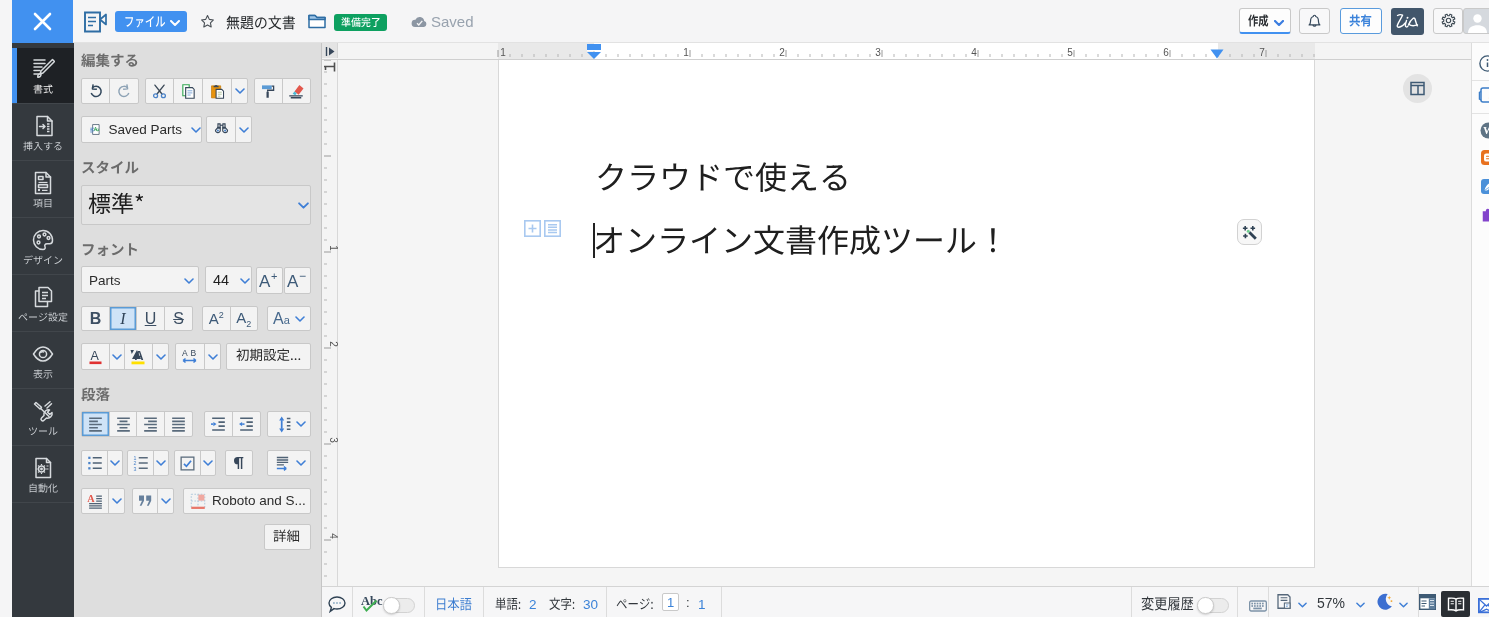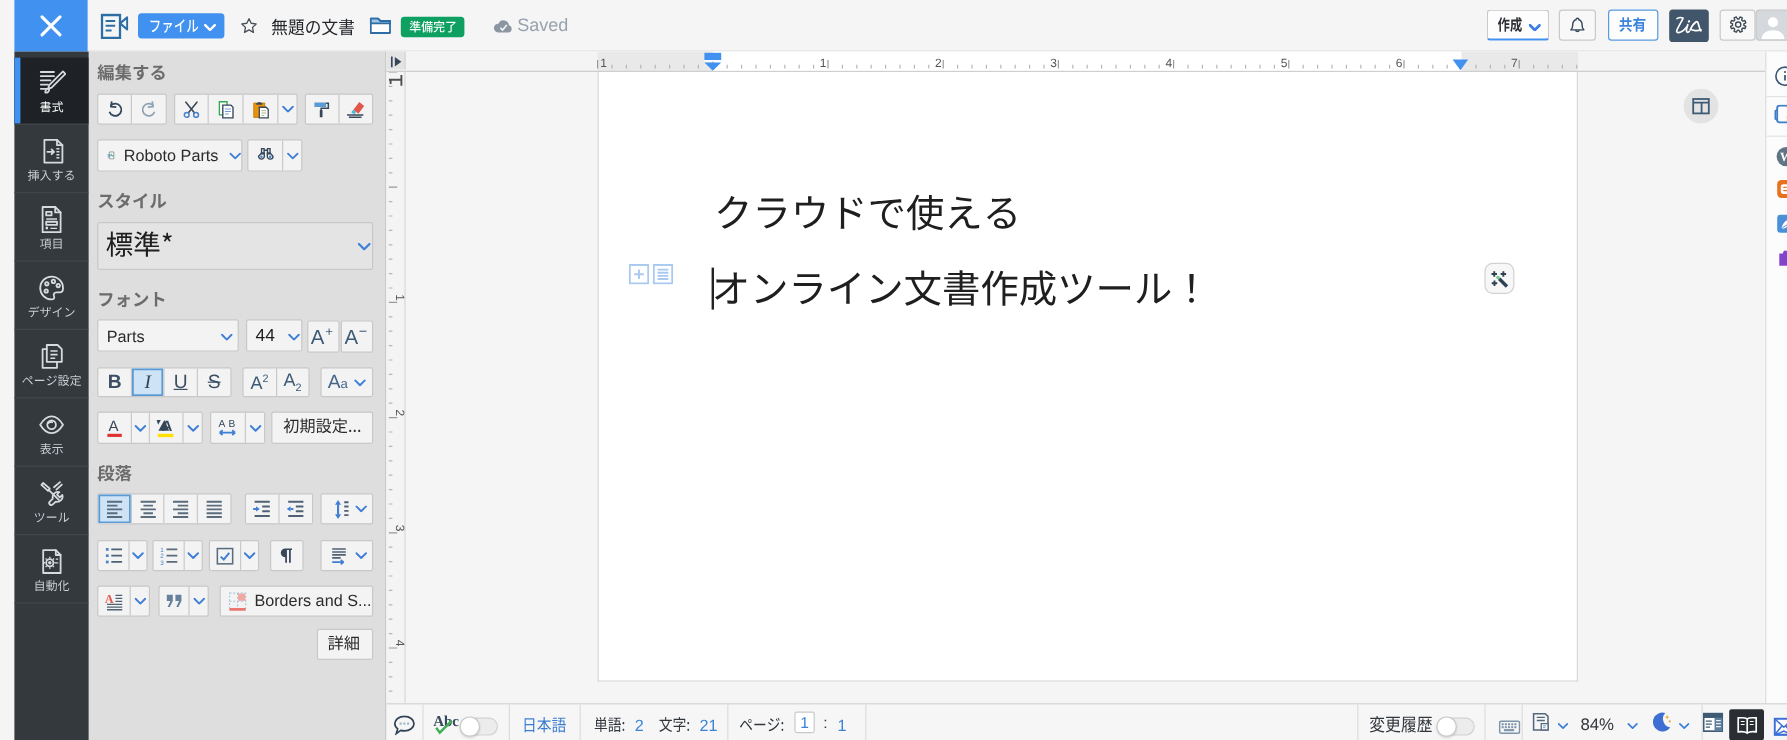--- a/index.html
+++ b/index.html
@@ -234,21 +234,21 @@
       </div>
     </div>
 <div class="grp" style="left:69px;top:116px;width:121px;height:27px">
       <div class="cell" style="width:119px;justify-content:flex-start;padding-left:7px;white-space:nowrap">
         <svg width="17" height="17" viewBox="0 0 24 24">
           <path d="M7 2.5 H19.5 V21.5 H7 Z" fill="#fff" stroke="#44576b" stroke-width="1.5"></path>
           <path d="M9.8 15 L12.6 7.5 L15.4 15 M10.9 12.4 H14.3" stroke="#2fa052" stroke-width="1.5" fill="none"></path>
           <path d="M16.3 10.5 A1.8 2 0 1 0 18.3 12.8 V10.4 M18.3 12.8 L18.5 15" stroke="#2fa052" stroke-width="1.2" fill="none"></path>
           <path d="M2.5 9.5 H10 M2.5 12 H7.5 M2.5 14.5 H10 M2.5 17 H7" stroke="#4a82c8" stroke-width="1.4"></path>
         </svg>
-        <span style="font-size:13.5px;color:#2b2b2b;margin-left:7px;white-space:nowrap">Roboto Parts</span>
+        <span style="font-size:13.5px;color:#2b2b2b;margin-left:7px;white-space:nowrap">Saved Parts</span>
         <span style="margin-left:9px">
           <svg width="10" height="6" viewBox="0 0 10 6">
             <path d="M1 1 L5 5 L9 1" fill="none" stroke="#3f7fd6" stroke-width="1.6" stroke-linecap="round" stroke-linejoin="round"></path>
           </svg>
         </span>
       </div>
     </div>
 <div class="grp" style="left:194px;top:116px;width:46px;height:27px">
       <div class="cell" style="width:29px">
         <svg width="17" height="17" viewBox="0 0 24 24">
@@ -524,21 +524,21 @@
       </div>
     </div>
 <div class="btn" style="left:171px;top:488px;width:128px;height:26px"></div>
 <div class="abs" style="left:177px;top:492px">
       <svg width="18" height="18" viewBox="0 0 24 24">
         <path d="M3 3 H21 V21 H3 Z M3 12 H21 M12 3 V21" fill="none" stroke="#a8c4da" stroke-width="1.2" stroke-dasharray="2.2 2"></path>
         <rect x="12.5" y="3.5" width="8" height="8" fill="#f0a8a0"></rect>
         <rect x="3" y="19.6" width="18" height="3" fill="#e8776a"></rect>
       </svg>
     </div>
-<div class="abs" style="left:200px;top:493px;font-size:13.5px;color:#2b2b2b">Borders and S...</div>
+<div class="abs" style="left:200px;top:493px;font-size:13.5px;color:#2b2b2b">Roboto and S...</div>
 <div class="btn" style="left:252px;top:524px;width:47px;height:26px"></div>
 <svg style="position:absolute;left:261px;top:529px;overflow:visible" width="27.0" height="16.7" viewBox="0 0 27.0 16.7">
       <path transform="translate(0,11.9) scale(0.01350,-0.01350)" fill="#2b2b2b" d="M86 537V478H384V537ZM90 805V745H382V805ZM86 404V344H384V404ZM38 674V611H419V674ZM485 812C515 762 545 696 557 648H442V580H652V449H460V381H652V239H410V169H652V-80H726V169H963V239H726V381H927V449H726V580H948V648H816C844 694 876 760 904 817L831 842C814 788 780 711 754 663L794 648H585L625 664C612 711 579 781 546 835ZM84 269V-69H150V-23H383V269ZM150 206H317V39H150Z M1311 254C1338 192 1366 111 1375 58L1437 79C1426 131 1397 212 1368 273ZM1093 269C1081 182 1062 92 1030 31C1046 25 1076 11 1089 2C1120 66 1144 163 1157 258ZM1654 690V413H1525V690ZM1722 690H1859V413H1722ZM1654 345V57H1525V345ZM1722 345H1859V57H1722ZM1457 760V-67H1525V-13H1859V-59H1930V760ZM1030 398 1042 330 1207 345V-79H1275V351L1367 359C1379 332 1388 307 1394 286L1454 315C1438 370 1393 456 1349 521L1293 497C1309 473 1324 446 1338 418L1182 408C1251 492 1327 604 1385 695L1321 725C1292 669 1251 602 1208 538C1193 559 1172 584 1148 609C1185 665 1229 746 1265 814L1198 841C1176 785 1139 708 1106 650L1075 677L1038 627C1086 585 1140 525 1169 481C1149 453 1129 426 1109 403Z"></path>
     </svg>
 <div class="abs" style="left:310px;top:43px;width:1149px;height:543px;background:#f5f5f5"></div>
 <div class="abs" style="left:310px;top:43px;width:1149px;height:17px;background:#f4f4f4;border-bottom:1px solid #d0d0d0"></div>
 <div class="abs" style="left:486px;top:43px;width:96px;height:17px;background:#e9e9e9"></div>
 <div class="abs" style="left:582px;top:43px;width:624px;height:17px;background:#ffffff"></div>
 <div class="abs" style="left:1206px;top:43px;width:97px;height:17px;background:#e9e9e9"></div>
 <svg class="abs" style="left:310px;top:43px" width="1149" height="17" viewBox="0 0 1149 17">
@@ -766,21 +766,21 @@
       <path transform="translate(0,12.3) scale(0.01232,-0.01400)" fill="#3b7cd0" d="M253 352H752V71H253ZM253 426V697H752V426ZM176 772V-69H253V-4H752V-64H832V772Z M1460 839V629H1065V553H1413C1328 381 1183 219 1031 140C1048 125 1072 97 1085 78C1231 164 1368 315 1460 489V183H1264V107H1460V-80H1539V107H1730V183H1539V488C1629 315 1765 163 1915 80C1928 101 1954 131 1972 146C1814 223 1670 381 1585 553H1937V629H1539V839Z M2086 532V472H2368V532ZM2092 805V745H2367V805ZM2086 395V336H2368V395ZM2038 671V609H2402V671ZM2479 280V-80H2550V-34H2829V-76H2902V280ZM2550 34V212H2829V34ZM2406 423V356H2964V423H2875V634H2648L2665 737H2932V803H2437V737H2591L2575 634H2452V569H2565C2556 516 2546 466 2537 423ZM2637 569H2803V423H2610C2619 465 2628 516 2637 569ZM2084 258V-79H2150V-33H2372V258ZM2150 196H2305V28H2150Z"></path>
     </svg>
 <div class="abs" style="left:470.5px;top:587px;width:1px;height:30px;background:#dcdcdc"></div>
 <svg style="position:absolute;left:483px;top:596.5px;overflow:visible" width="26.1" height="16.7" viewBox="0 0 26.1 16.7">
       <path transform="translate(0,11.9) scale(0.01147,-0.01350)" fill="#32373c" d="M221 432H459V324H221ZM536 432H785V324H536ZM221 599H459V492H221ZM536 599H785V492H536ZM777 839C752 785 708 711 671 662H489L550 687C537 729 500 793 467 841L400 816C432 768 465 704 478 662H259L312 689C293 729 249 788 210 830L147 801C182 759 222 701 241 662H148V261H459V169H54V99H459V-81H536V99H949V169H536V261H861V662H755C789 706 826 762 858 812Z M1086 532V472H1368V532ZM1092 805V745H1367V805ZM1086 395V336H1368V395ZM1038 671V609H1402V671ZM1479 280V-80H1550V-34H1829V-76H1902V280ZM1550 34V212H1829V34ZM1406 423V356H1964V423H1875V634H1648L1665 737H1932V803H1437V737H1591L1575 634H1452V569H1565C1556 516 1546 466 1537 423ZM1637 569H1803V423H1610C1619 465 1628 516 1637 569ZM1084 258V-79H1150V-33H1372V258ZM1150 196H1305V28H1150Z M2139 390C2175 390 2205 418 2205 460C2205 501 2175 530 2139 530C2102 530 2073 501 2073 460C2073 418 2102 390 2139 390ZM2139 -13C2175 -13 2205 15 2205 56C2205 98 2175 126 2139 126C2102 126 2073 98 2073 56C2073 15 2102 -13 2139 -13Z"></path>
     </svg>
 <div class="abs" style="left:517px;top:597px;font-size:13.5px;color:#3c83d8">2</div>
 <svg style="position:absolute;left:536.6px;top:596.5px;overflow:visible" width="26.1" height="16.7" viewBox="0 0 26.1 16.7">
       <path transform="translate(0,11.9) scale(0.01147,-0.01350)" fill="#32373c" d="M460 840V670H50V597H199C256 437 334 300 438 190C331 102 199 37 39 -9C54 -27 78 -63 87 -81C249 -29 384 41 494 135C606 36 743 -37 910 -80C923 -59 947 -24 965 -7C802 31 666 100 556 192C661 299 741 431 800 597H954V670H537V840ZM498 246C403 343 331 461 281 597H713C661 455 591 339 498 246Z M1461 375V300H1071V228H1461V15C1461 1 1456 -4 1438 -5C1420 -6 1355 -5 1288 -3C1301 -24 1315 -57 1321 -78C1405 -78 1458 -77 1493 -66C1529 -54 1541 -32 1541 13V228H1932V300H1541V331C1626 379 1716 450 1776 517L1727 555L1710 551H1233V482H1640C1599 444 1548 404 1499 375ZM1080 732V496H1154V660H1843V496H1920V732H1538V842H1459V732Z M2139 390C2175 390 2205 418 2205 460C2205 501 2175 530 2139 530C2102 530 2073 501 2073 460C2073 418 2102 390 2139 390ZM2139 -13C2175 -13 2205 15 2205 56C2205 98 2175 126 2139 126C2102 126 2073 98 2073 56C2073 15 2102 -13 2139 -13Z"></path>
     </svg>
-<div class="abs" style="left:571px;top:597px;font-size:13.5px;color:#3c83d8">21</div>
+<div class="abs" style="left:571px;top:597px;font-size:13.5px;color:#3c83d8">30</div>
 <div class="abs" style="left:594px;top:587px;width:1px;height:30px;background:#dcdcdc"></div>
 <svg style="position:absolute;left:603.6px;top:596.5px;overflow:visible" width="37.6" height="16.7" viewBox="0 0 37.6 16.7">
       <path transform="translate(0,11.9) scale(0.01147,-0.01350)" fill="#32373c" d="M704 600C704 641 737 673 778 673C818 673 851 641 851 600C851 560 818 527 778 527C737 527 704 560 704 600ZM656 600C656 533 711 479 778 479C845 479 899 533 899 600C899 667 845 722 778 722C711 722 656 667 656 600ZM53 263 128 187C143 208 165 239 185 264C231 320 314 429 362 488C396 529 415 533 454 495C496 454 589 355 647 289C711 216 799 114 870 28L939 101C862 183 762 292 695 363C636 426 551 515 490 573C422 637 375 626 321 563C258 489 171 378 124 330C97 303 79 285 53 263Z M1102 433V335C1133 338 1186 340 1241 340C1316 340 1715 340 1790 340C1835 340 1877 336 1897 335V433C1875 431 1839 428 1789 428C1715 428 1315 428 1241 428C1185 428 1132 431 1102 433Z M2716 746 2661 723C2694 677 2727 617 2752 565L2809 591C2786 638 2741 710 2716 746ZM2847 794 2791 770C2825 725 2859 668 2886 615L2943 641C2918 687 2874 759 2847 794ZM2289 761 2244 694C2302 660 2411 588 2459 551L2506 620C2463 651 2348 728 2289 761ZM2139 46 2185 -35C2278 -16 2416 30 2516 89C2676 183 2814 312 2901 446L2853 529C2772 388 2640 257 2474 162C2373 105 2248 65 2139 46ZM2138 536 2093 468C2154 437 2262 367 2312 331L2357 401C2314 432 2197 504 2138 536Z M3139 390C3175 390 3205 418 3205 460C3205 501 3175 530 3139 530C3102 530 3073 501 3073 460C3073 418 3102 390 3139 390ZM3139 -13C3175 -13 3205 15 3205 56C3205 98 3175 126 3139 126C3102 126 3073 98 3073 56C3073 15 3102 -13 3139 -13Z"></path>
     </svg>
 <div class="abs" style="left:650px;top:593px;width:17px;height:18px;background:#fff;border:1px solid #c9c9c9;border-radius:2px;text-align:center;font-size:13px;color:#3c83d8;line-height:17px">1</div>
 <div class="abs" style="left:674px;top:595px;font-size:13px;color:#32373c">:</div>
 <div class="abs" style="left:686px;top:597px;font-size:13.5px;color:#3c83d8">1</div>
 <div class="abs" style="left:709px;top:587px;width:1px;height:30px;background:#dcdcdc"></div>
 <div class="abs" style="left:1119px;top:587px;width:1px;height:30px;background:#dcdcdc"></div>
 <svg style="position:absolute;left:1128.8px;top:595.8px;overflow:visible" width="52.8" height="18.6" viewBox="0 0 52.8 18.6">
@@ -808,21 +808,21 @@
 <div class="abs" style="left:1256px;top:587px;width:1px;height:30px;background:#dcdcdc"></div>
 <svg class="abs" style="left:1263px;top:592px" width="18" height="19" viewBox="0 0 24 24">
 <path d="M4 3 H17 L20 6 V21 H4 Z" fill="none" stroke="#55677a" stroke-width="1.7"></path>
 <path d="M7.5 7 H16.5 M7.5 10.5 H16.5" stroke="#55677a" stroke-width="1.5"></path>
 <path d="M12.5 14 H20 V21 H12.5 Z" fill="#fff" stroke="#55677a" stroke-width="1.4"></path>
 <path d="M14.5 16.5 H18 M14.5 18.5 H17" stroke="#6b9bd2" stroke-width="1.1"></path>
     </svg>
 <svg style="position:absolute;left:1286px;top:602px" width="9" height="6" viewBox="0 0 10 6">
       <path d="M1 1 L5 5 L9 1" fill="none" stroke="#3f7fd6" stroke-width="1.6" stroke-linecap="round" stroke-linejoin="round"></path>
     </svg>
-<div class="abs" style="left:1305px;top:595px;font-size:14px;color:#32373c">84%</div>
+<div class="abs" style="left:1305px;top:595px;font-size:14px;color:#32373c">57%</div>
 <svg style="position:absolute;left:1344px;top:602px" width="9" height="6" viewBox="0 0 10 6">
       <path d="M1 1 L5 5 L9 1" fill="none" stroke="#3f7fd6" stroke-width="1.6" stroke-linecap="round" stroke-linejoin="round"></path>
     </svg>
 <svg class="abs" style="left:1363px;top:592px" width="19" height="19" viewBox="0 0 18 18">
       <path d="M12 2 A7.5 7.5 0 1 0 16 13.5 A7 7 0 0 1 12 2 Z" fill="#3c6fd1"></path>
       <path d="M13.5 3.5 l0.5 1.4 1.4 0.5 -1.4 0.5 -0.5 1.4 -0.5 -1.4 -1.4 -0.5 1.4 -0.5 Z" fill="#f0a52e"></path>
       <circle cx="15.6" cy="8.6" r="0.9" fill="#f0a52e"></circle>
     </svg>
 <svg style="position:absolute;left:1387px;top:602px" width="9" height="6" viewBox="0 0 10 6">
       <path d="M1 1 L5 5 L9 1" fill="none" stroke="#3f7fd6" stroke-width="1.6" stroke-linecap="round" stroke-linejoin="round"></path>

